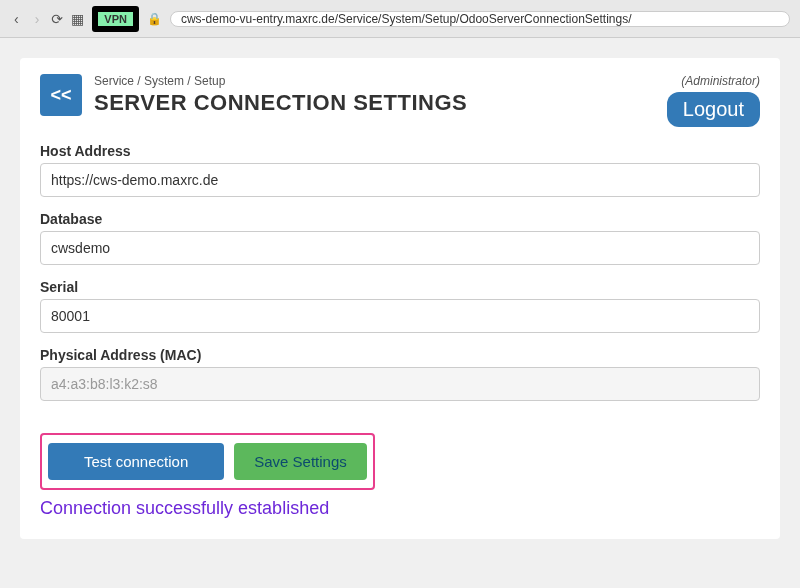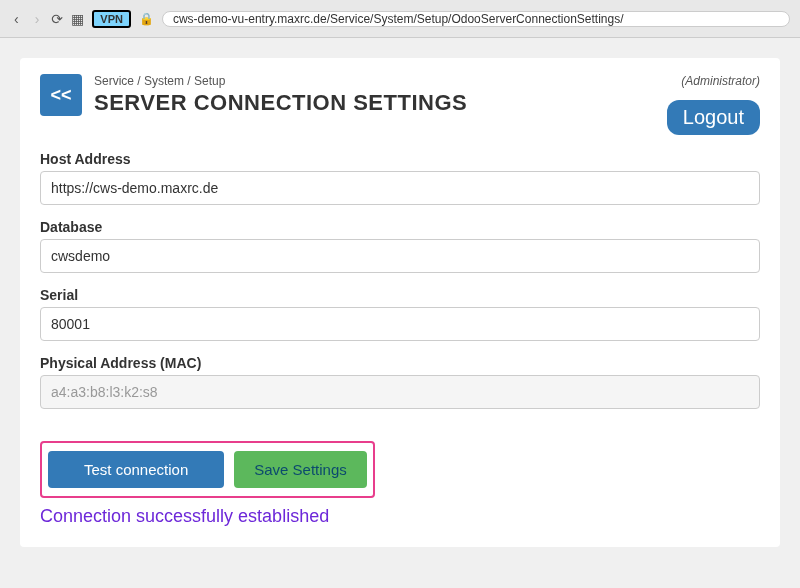--- a/index.html
+++ b/index.html
@@ -38,22 +38,22 @@
       color: #555;
     }
     .grid-btn {
       background: none;
       border: none;
       cursor: pointer;
       font-size: 14px;
       color: #555;
     }
     .vpn-badge {
-      background: #7dd3fc;
-      border: 2px solid #000000;
+      background: #86efac;
+      border: 6px solid #000000;
       border-radius: 3px;
       padding: 1px 6px;
       font-size: 11px;
       font-weight: bold;
       color: #333;
     }
     .lock-icon {
       font-size: 12px;
       color: #555;
     }
@@ -114,21 +114,21 @@
       font-size: 22px;
       font-weight: bold;
       color: #333;
       text-transform: uppercase;
       letter-spacing: 0.5px;
     }
     .header-right {
       display: flex;
       flex-direction: column;
       align-items: flex-end;
-      gap: 12px;
+      gap: 4px;
     }
     .admin-label {
       font-size: 12px;
       color: #555;
       font-style: italic;
     }
     .logout-btn {
       background: #337ab7;
       color: #fff;
       border: none;

